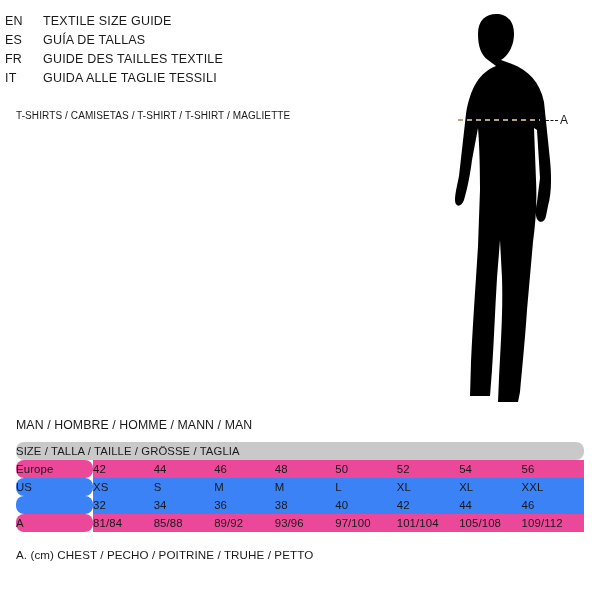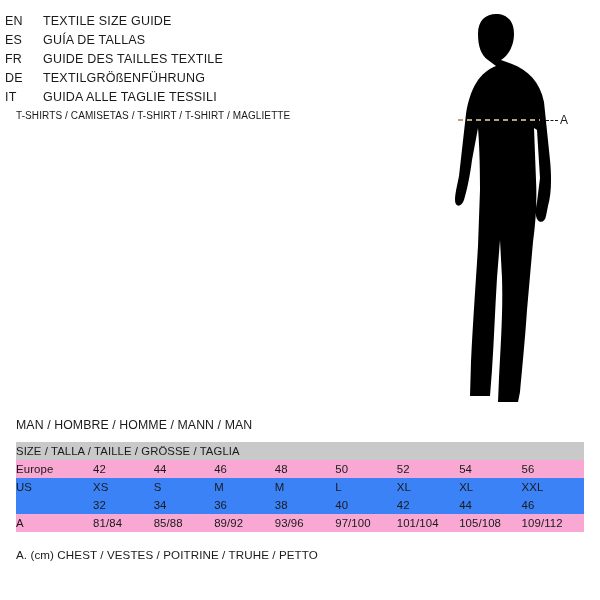--- a/index.html
+++ b/index.html
@@ -105,28 +105,29 @@
     height: 18px;
     vertical-align: middle;
     letter-spacing: 0.1px;
   }
   tr.row-header td {
     background: #c9c9c9;
     color: #1a1a1a;
     font-size: 11.3px;
   }
   tr.row-light td {
-    background: #f9a8d4;
+    background: #ec4899;
   }
   tr.row-grey td {
     background: #3b82f6;
   }
   td.label-col {
     width: 84px;
     padding-left: 4px;
+    border-radius: 8px;
   }
   td.val {
     width: 66px;
     text-align: left;
   }
   .footnote {
     position: absolute;
     left: 16px;
     top: 548px;
     font-size: 11.6px;
@@ -143,24 +144,20 @@
       <span class="lang-code">EN</span>
       <span class="lang-text">TEXTILE SIZE GUIDE</span>
     </div>
     <div class="lang-row">
       <span class="lang-code">ES</span>
       <span class="lang-text">GUÍA DE TALLAS</span>
     </div>
     <div class="lang-row">
       <span class="lang-code">FR</span>
       <span class="lang-text">GUIDE DES TAILLES TEXTILE</span>
-    </div>
-    <div class="lang-row">
-      <span class="lang-code">DE</span>
-      <span class="lang-text">TEXTILGRÖßENFÜHRUNG</span>
     </div>
     <div class="lang-row">
       <span class="lang-code">IT</span>
       <span class="lang-text">GUIDA ALLE TAGLIE TESSILI</span>
     </div>
   </div>
 
   <div class="cat-block">
     <div class="cat-line">T-SHIRTS / CAMISETAS / T-SHIRT / T-SHIRT / MAGLIETTE</div>
   </div>
@@ -260,15 +257,15 @@
         <td class="val">89/92</td>
         <td class="val">93/96</td>
         <td class="val">97/100</td>
         <td class="val">101/104</td>
         <td class="val">105/108</td>
         <td class="val">109/112</td>
       </tr>
     </tbody>
   </table>
 
-  <div class="footnote">A. (cm) CHEST / VESTES / POITRINE / TRUHE / PETTO</div>
+  <div class="footnote">A. (cm) CHEST / PECHO / POITRINE / TRUHE / PETTO</div>
 
 </div>
 
 </body></html>

